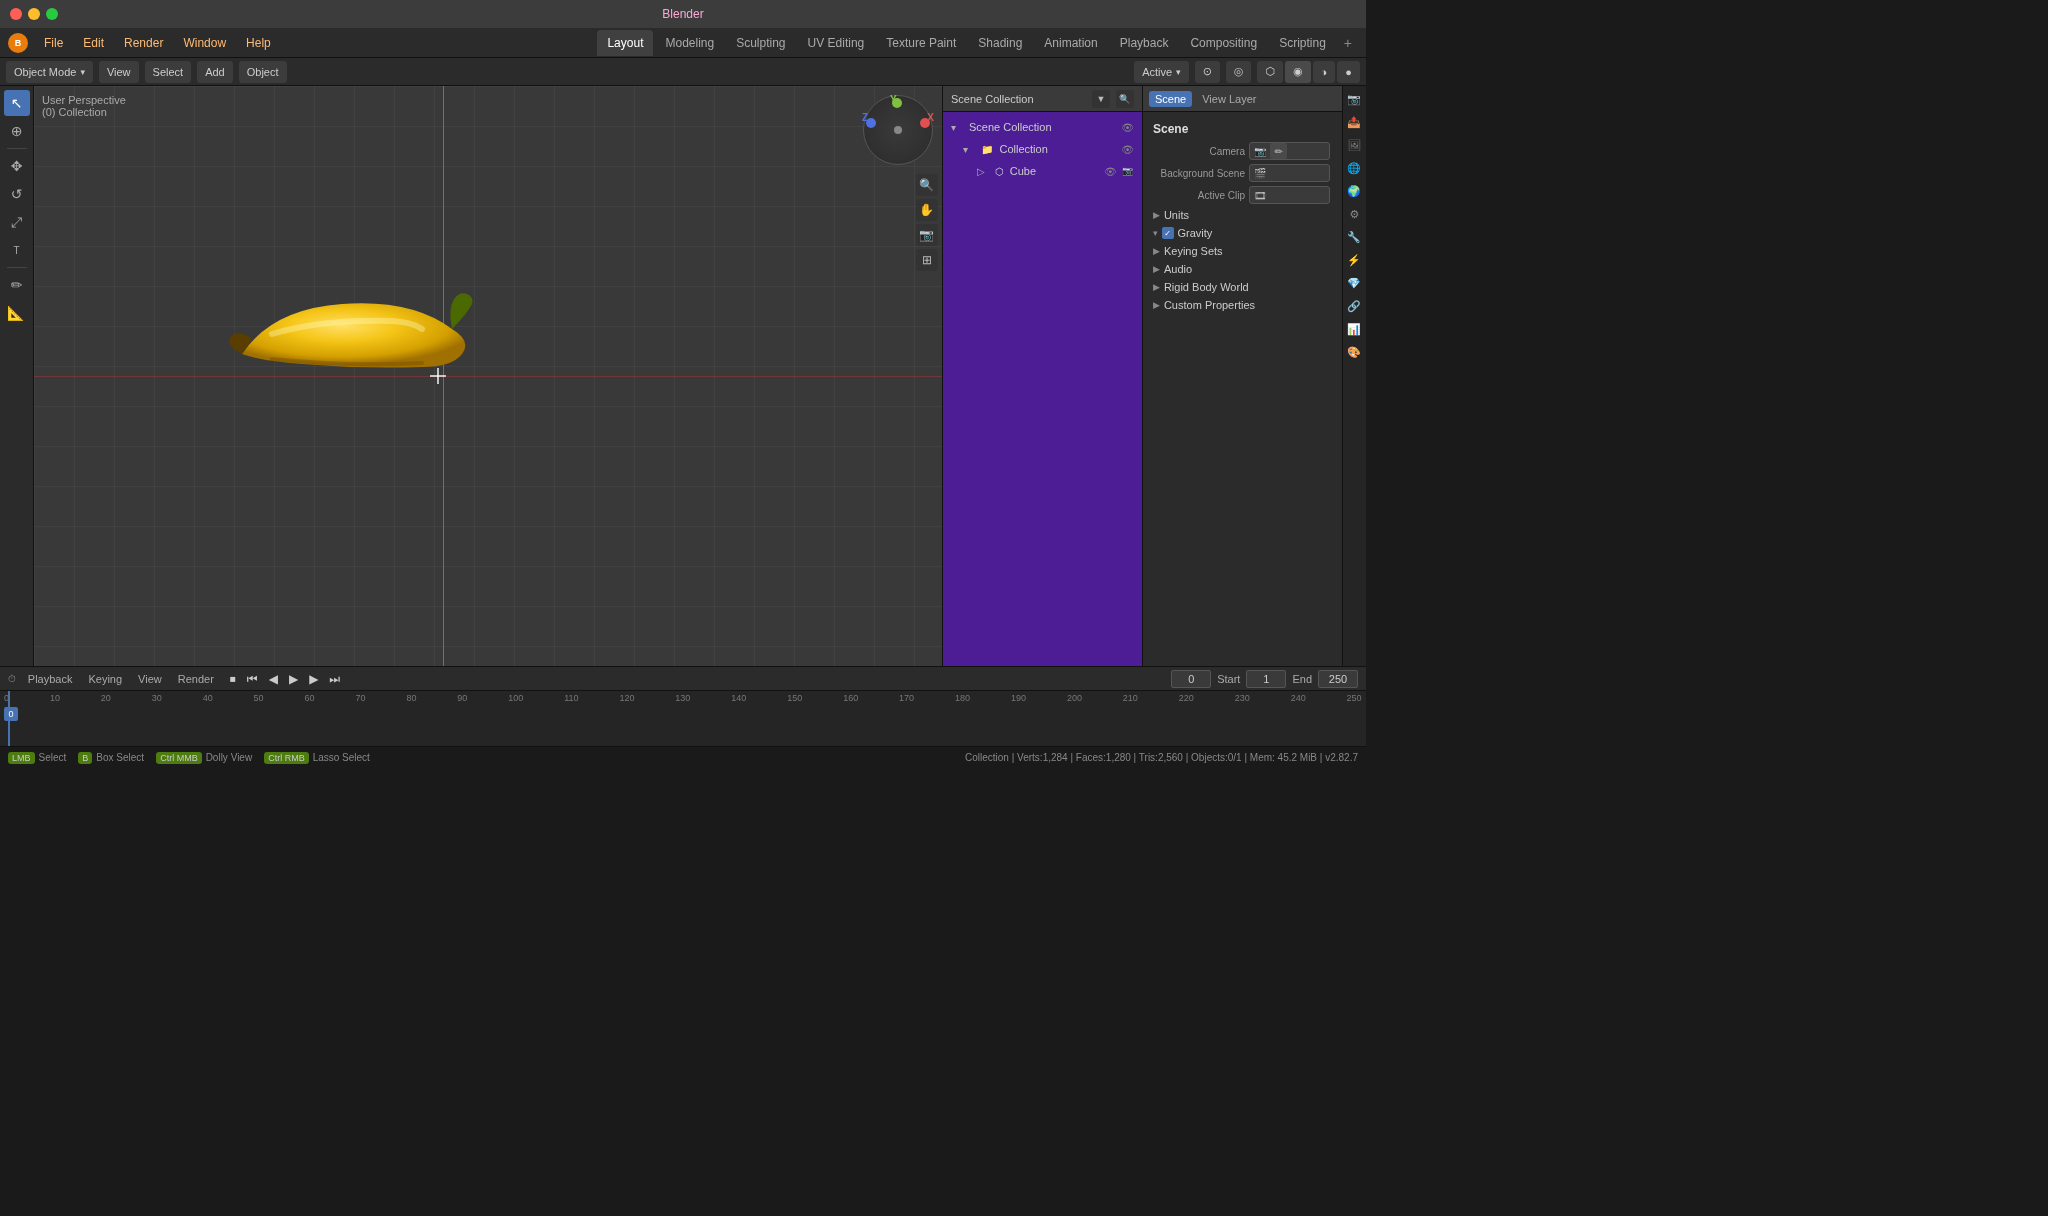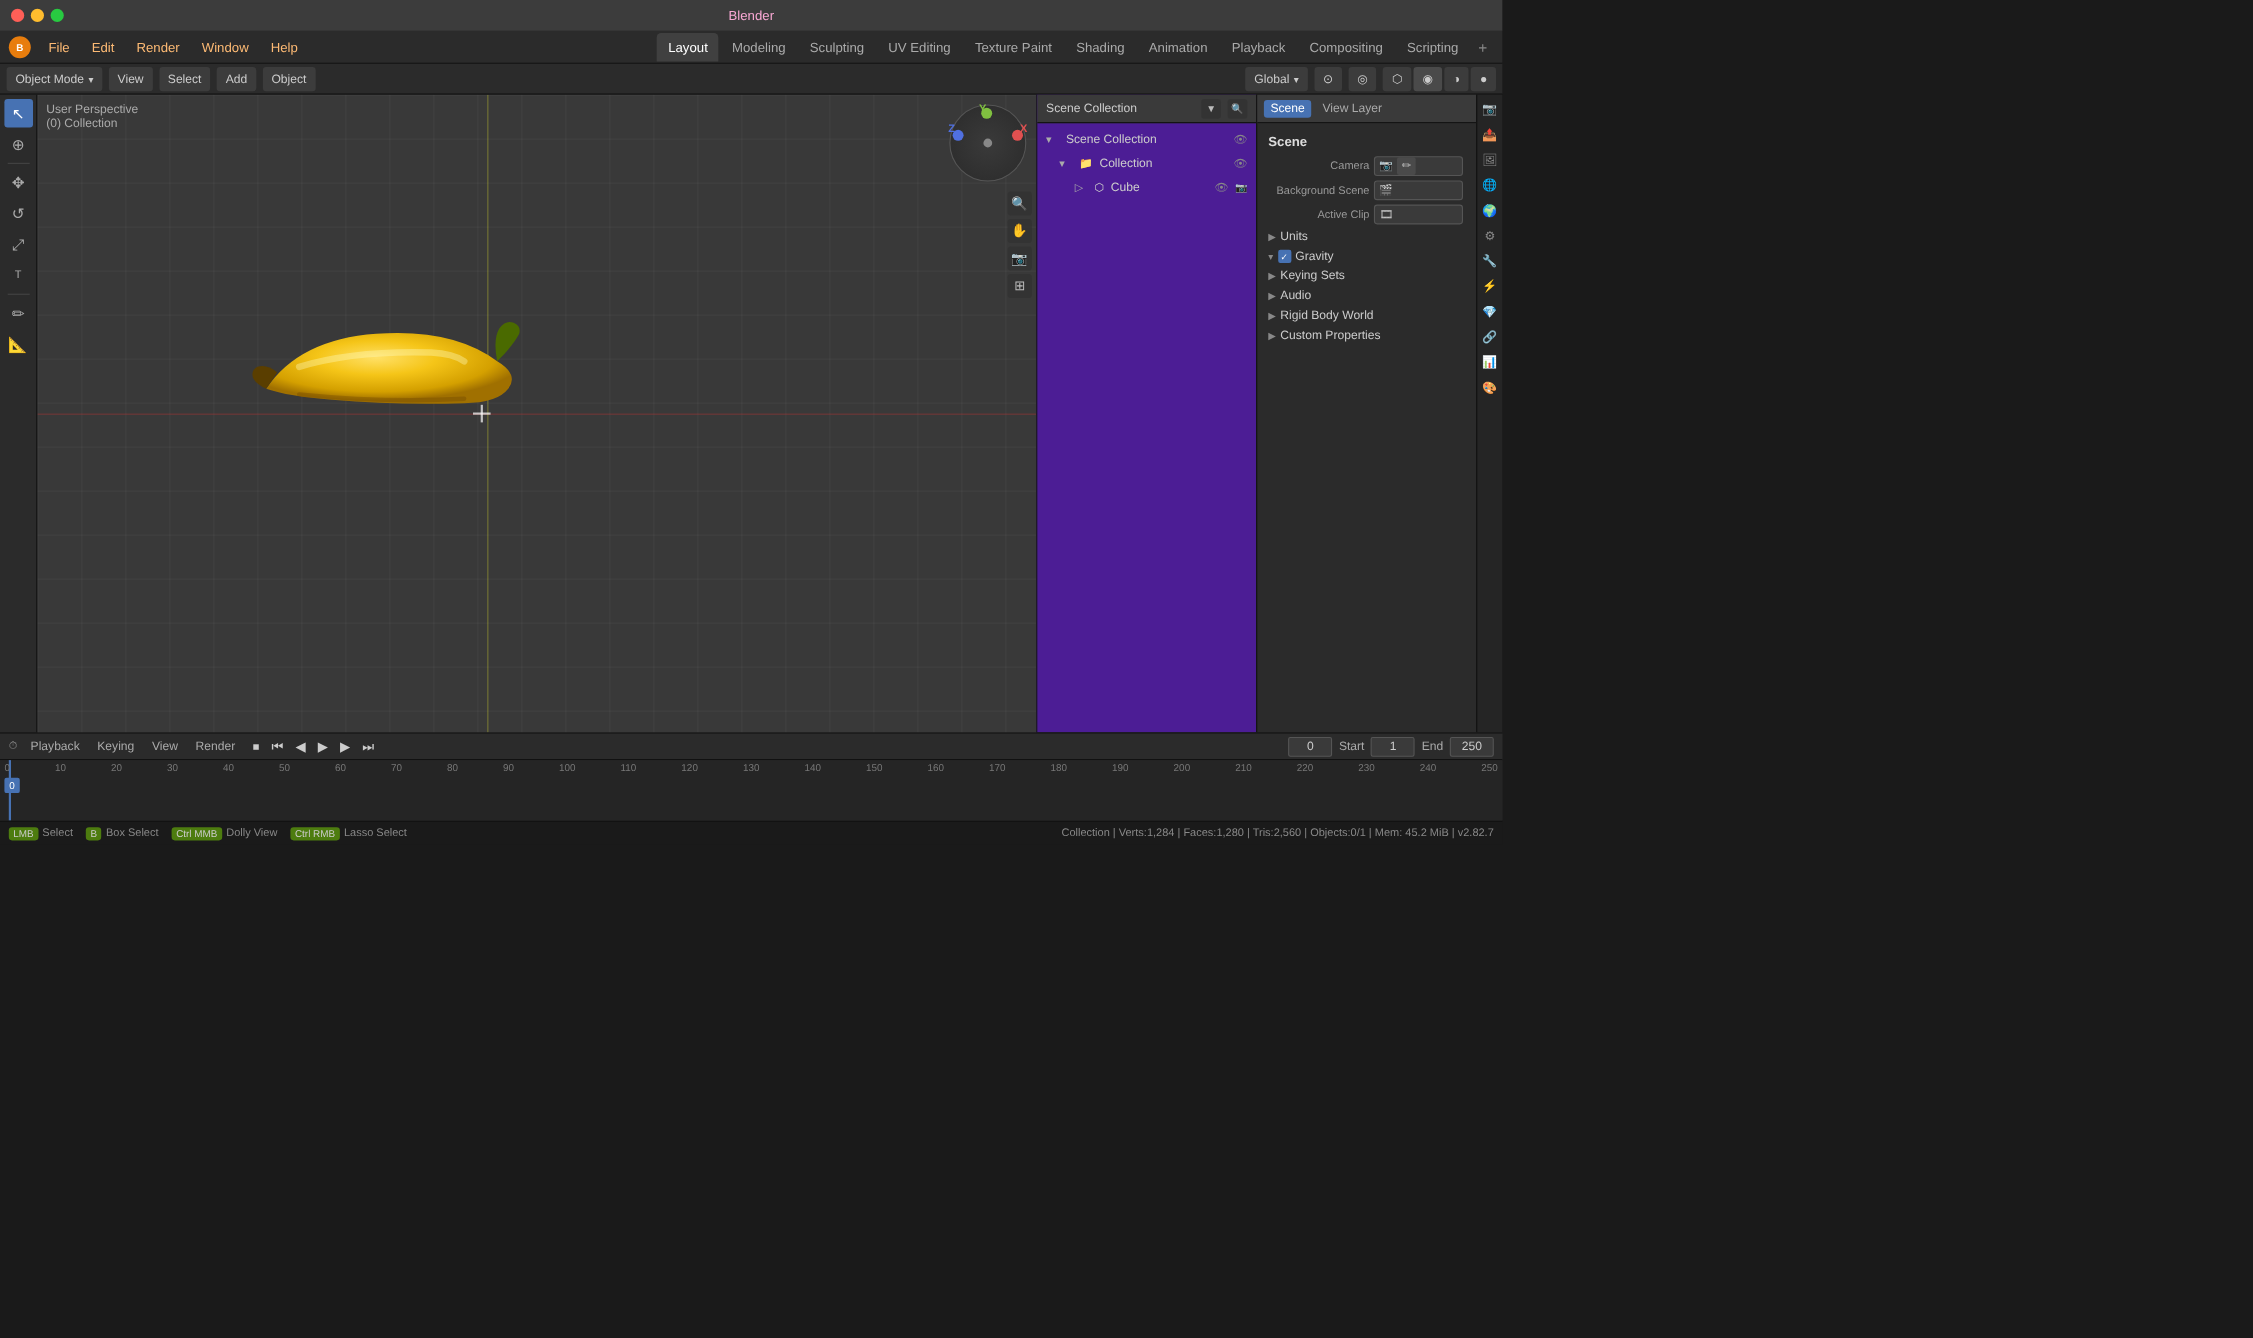--- a/index.html
+++ b/index.html
@@ -613,21 +613,21 @@
   <div class="ws-plus">+</div>
 </div>
 
 <div class="header-row">
   <button class="header-btn dropdown">Object Mode</button>
   <button class="header-btn">View</button>
   <button class="header-btn">Select</button>
   <button class="header-btn">Add</button>
   <button class="header-btn">Object</button>
   <span class="spacer"></span>
-  <button class="header-btn dropdown">Global</button>
+  <button class="header-btn dropdown">Active</button>
 
   <button class="header-btn">⊙</button>
   <button class="header-btn">◎</button>
 
   <div class="shading-row">
     <button class="header-btn">⬡</button>
     <button class="header-btn" style="background:#4a4a4a;">◉</button>
     <button class="header-btn">◑</button>
     <button class="header-btn">●</button>
   </div>

